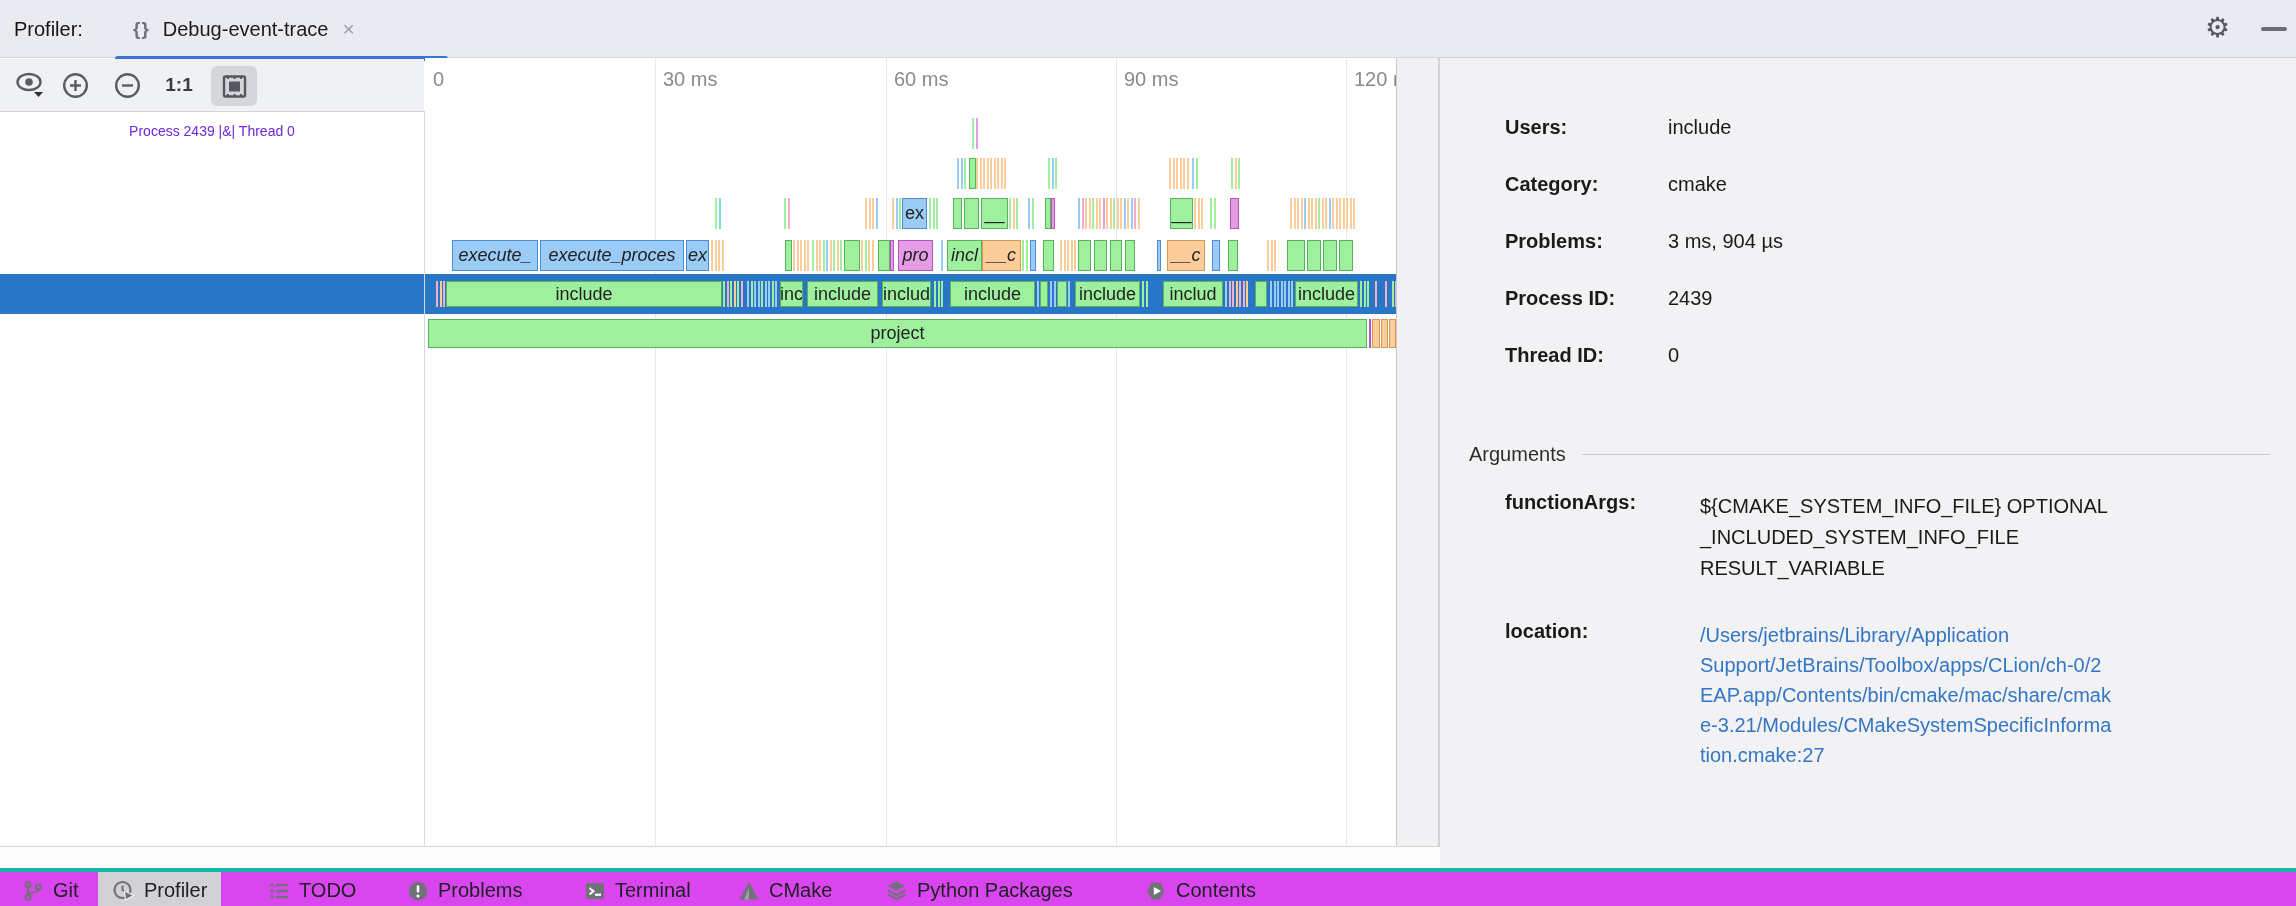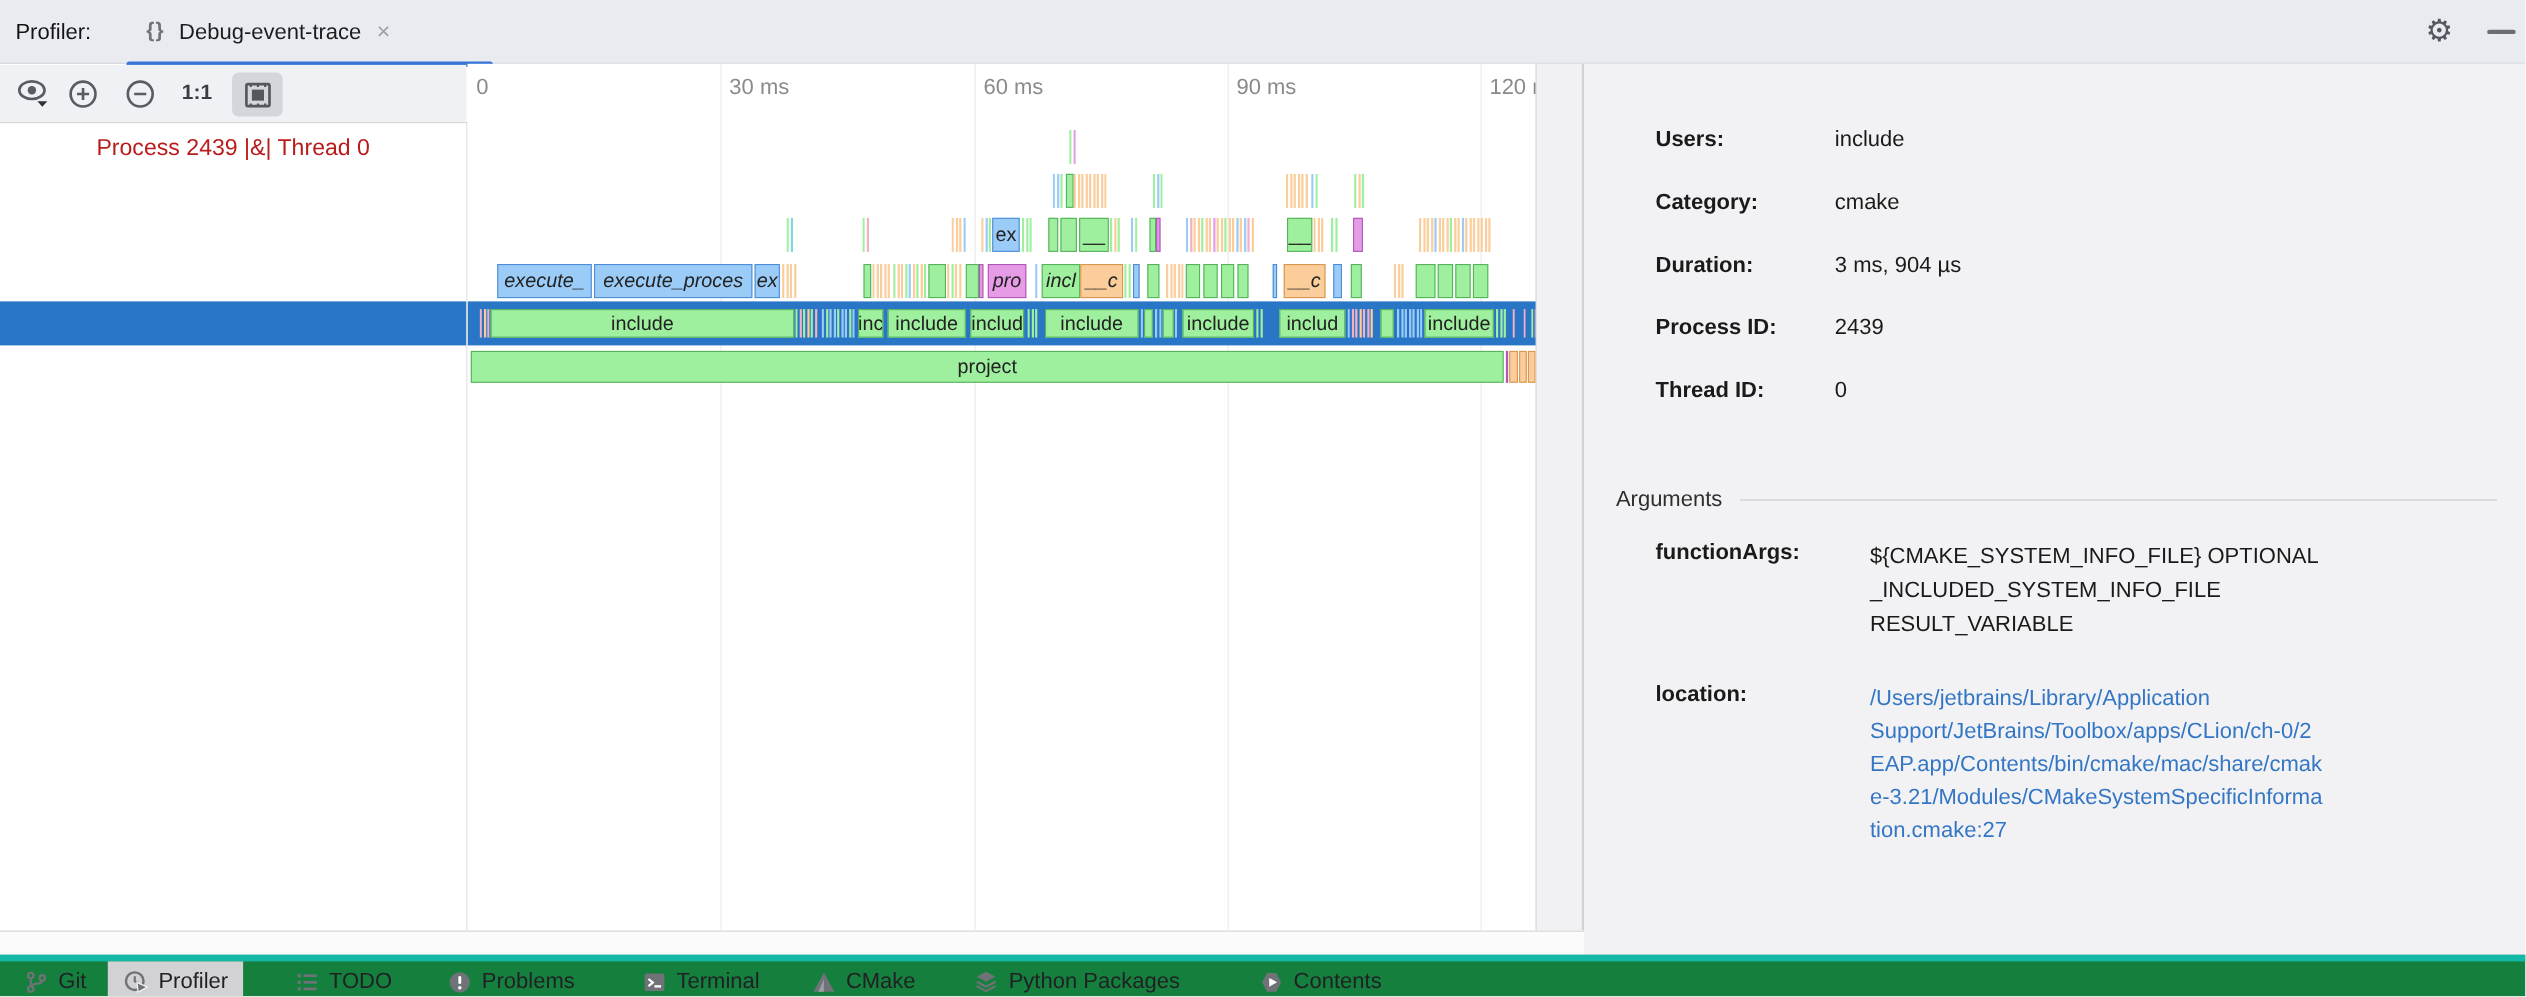--- a/index.html
+++ b/index.html
@@ -19,21 +19,21 @@
   
   .toolbar{position:absolute;left:0;top:59px;width:424px;height:52px;background:#EFF1F4;}
   .tb{position:absolute;top:0;height:52px;display:flex;align-items:center;justify-content:center;}
   .film-btn{background:#D3D6DA;border-radius:6px;top:7px;height:40px;}
   .zoom11{font-size:19px;font-weight:bold;color:#3A3D41;}
 
   
   .ruler-border{position:absolute;left:0;top:111px;width:1397px;height:1px;background:#D4D4D4;}
   .vdiv{position:absolute;left:424px;top:111px;width:1px;height:735px;background:#D8D8D8;}
   .left-panel{position:absolute;left:0;top:112px;width:424px;height:734px;background:#fff;}
-  .thread-label{position:absolute;left:0;top:11px;width:100%;text-align:center;font-size:21px;color:#b91c1c;}
+  .thread-label{position:absolute;left:0;top:11px;width:100%;text-align:center;font-size:14px;color:#6d28d9;}
   .left-sel{position:absolute;left:0;top:162px;width:100%;height:40px;background:#2A76C6;}
   .chart{position:absolute;left:425px;top:58px;width:972px;height:788px;background:#fff;border-right:1px solid #C9C9CB;box-sizing:border-box;overflow:hidden;}
   .gridline{position:absolute;top:0;height:788px;width:1px;background:#E9E9EB;}
   .tick-label{position:absolute;top:10px;font-size:20px;color:#8A8A8A;white-space:nowrap;}
   .chart-sel{position:absolute;left:0;top:216px;width:972px;height:40px;background:#2A76C6;}
   .frow{position:absolute;left:0;width:972px;}
   .blk{position:absolute;box-sizing:border-box;border:1px solid;display:flex;align-items:center;justify-content:center;font-size:18px;color:#222;overflow:hidden;white-space:nowrap;}
   .striperun{position:absolute;overflow:hidden;}
   .sbar{position:absolute;top:0;width:2px;height:100%;}
   .gutter{position:absolute;left:1397px;top:58px;width:43px;height:788px;background:#F1F1F3;border-right:2px solid #D2D2D4;box-sizing:border-box;}
@@ -46,21 +46,21 @@
   .args-header{display:flex;align-items:center;margin:42px 0 0 -36px;}
   .args-title{font-size:20px;color:#2E2E2E;}
   .args-rule{flex:1;height:1px;background:#C9C9CB;margin-left:16px;}
   .arg-row{display:flex;margin-top:25px;align-items:flex-start;}
   .arg-label{width:195px;flex:none;font-weight:bold;font-size:20px;}
   .arg-lines div{font-size:20px;line-height:31px;white-space:nowrap;}
   .arg-lines.link div{line-height:30px;color:#3376C4;cursor:pointer;}
 
   
   .bottom-strip{position:absolute;left:0;top:846px;width:1440px;height:22px;background:#FBFBFC;border-top:1px solid #D4D4D4;box-sizing:border-box;}
-  .bottom-bar{position:absolute;left:0;top:868px;width:2296px;height:38px;background:#15803d;border-top:6px solid #14b8a6;box-sizing:border-box;}
+  .bottom-bar{position:absolute;left:0;top:868px;width:2296px;height:38px;background:#d946ef;border-top:4px solid #14b8a6;box-sizing:border-box;}
   .bb-item{position:absolute;top:0;height:37px;display:flex;align-items:center;gap:9px;padding:0 14px;font-size:20px;color:#202124;cursor:pointer;}
   .bb-item.selected{background:#D2D2D4;}
 </style>
 </head>
 <body>
 
 <div id="app">
 
   <div class="header">
     <span class="app-label">Profiler:</span>
@@ -441,21 +441,21 @@
   <div class="right-panel" id="details">
       <div class="kv-row">
         <span class="kv-label">Users:</span>
         <span class="kv-value">include</span>
       </div>
       <div class="kv-row">
         <span class="kv-label">Category:</span>
         <span class="kv-value">cmake</span>
       </div>
       <div class="kv-row">
-        <span class="kv-label">Duration:</span>
+        <span class="kv-label">Problems:</span>
         <span class="kv-value">3 ms, 904 µs</span>
       </div>
       <div class="kv-row">
         <span class="kv-label">Process ID:</span>
         <span class="kv-value">2439</span>
       </div>
       <div class="kv-row">
         <span class="kv-label">Thread ID:</span>
         <span class="kv-value">0</span>
       </div>

